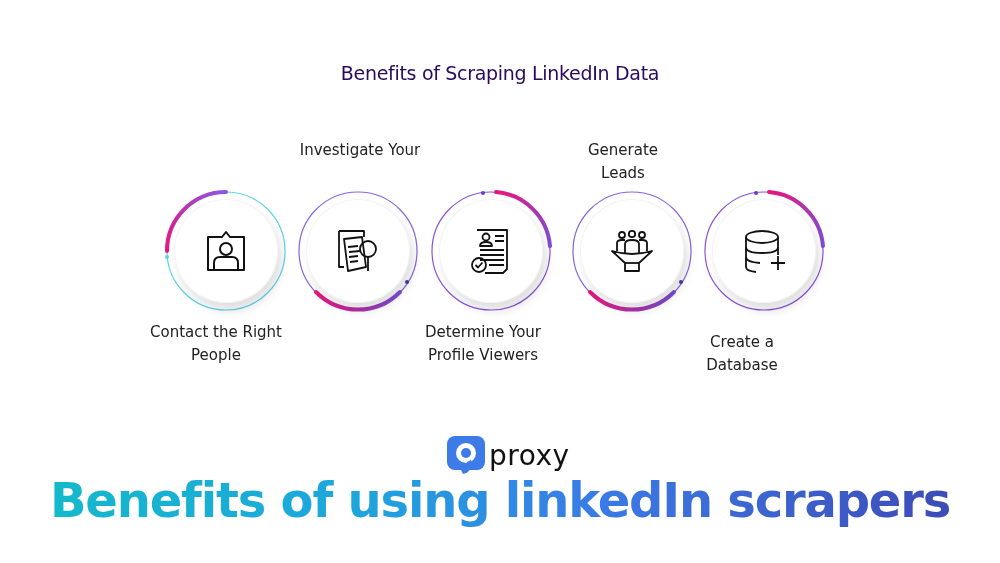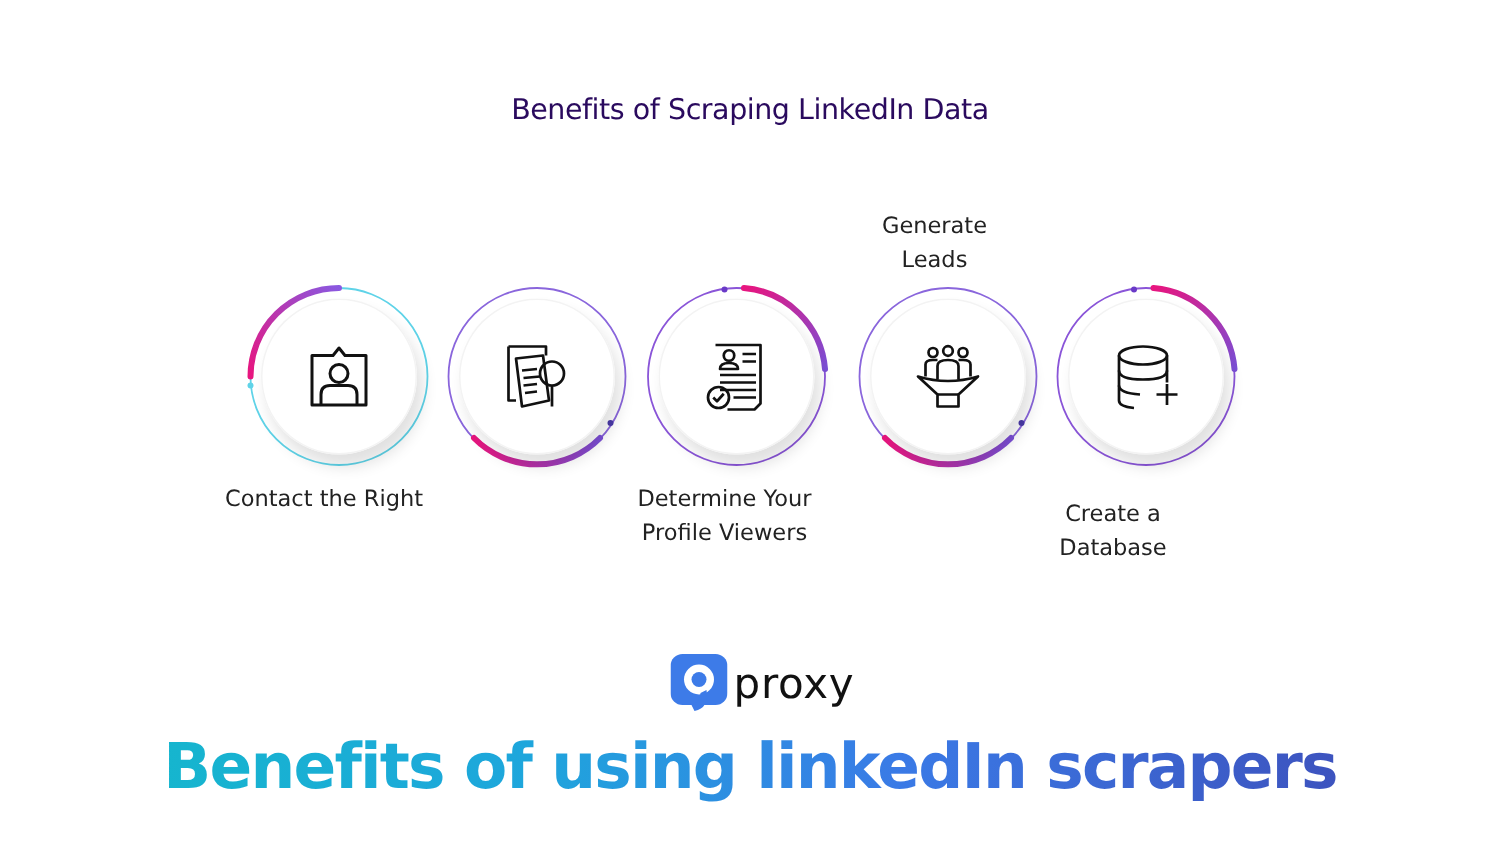--- a/index.html
+++ b/index.html
@@ -6,21 +6,21 @@
   body { width:1000px; height:563px; background:#ffffff; position:relative; overflow:hidden; font-family:"DejaVu Sans", sans-serif; }
   .title { position:absolute; top:62px; left:0; width:1000px; text-align:center; font-size:19px; font-weight:normal; color:#2a0a5e; letter-spacing:-0.3px; }
   .node { position:absolute; width:130px; height:130px; }
   .node svg.ring { position:absolute; left:0; top:0; }
   .disc { position:absolute; left:13px; top:13px; width:104px; height:104px; border-radius:50%; background:#fff;
           box-shadow: 4px 8px 10px rgba(0,0,0,0.12), inset 0 0 0 1px #f3f3f3; }
   .icon { position:absolute; left:41px; top:41px; width:48px; height:48px; }
   .label { position:absolute; width:200px; text-align:center; font-size:15px; line-height:23px; color:#222; }
   .brand { position:absolute; left:447px; top:436px; height:38px; display:flex; align-items:center; }
   .brand-text { font-size:28px; color:#111; margin-left:4px; font-family:"DejaVu Sans", sans-serif; letter-spacing:0.5px; }
-  .headline { position:absolute; top:486px; left:0; width:1000px; text-align:center; font-size:42px; font-weight:bold; letter-spacing:-1.2px;
+  .headline { position:absolute; top:472px; left:0; width:1000px; text-align:center; font-size:48px; font-weight:bold; letter-spacing:-1.2px;
               background: linear-gradient(90deg, #12bcc8 0%, #1ea6dc 35%, #3a7ae6 60%, #3e45b0 100%);
               -webkit-background-clip:text; background-clip:text; color:transparent; }
 </style>
 </head>
 <body>
 
 <div class="title">Benefits of Scraping LinkedIn Data</div>
 
 <div class="node" style="left:161px; top:186px;">
   <svg class="ring" width="130" height="130" viewBox="0 0 130 130">
@@ -38,20 +38,21 @@
   <svg class="icon" viewBox="0 0 48 48">
     <g fill="none" stroke="#111" stroke-width="2" stroke-linejoin="round">
       <path d="M6 10 H20 L24 5 L28 10 H42 V43 H6 Z"></path>
       <circle cx="24" cy="22" r="6"></circle>
       <path d="M12 43 V36 Q12 30 18 30 H30 Q36 30 36 36 V43"></path>
     </g>
   </svg>
 </div>
 <div class="label" style="left:116px; top:321px;">
   <div>Contact the Right</div>
+  <div>People</div>
 </div>
 
 <div class="node" style="left:293px; top:186px;">
   <svg class="ring" width="130" height="130" viewBox="0 0 130 130">
     <defs>
       <linearGradient id="g2" x1="0" y1="0" x2="1" y2="0">
           <stop offset="0" stop-color="#e8157e"></stop>
           <stop offset="1" stop-color="#7b4fd6"></stop>
         </linearGradient>
     </defs>
@@ -64,20 +65,21 @@
     <g fill="none" stroke="#111" stroke-width="1.8" stroke-linejoin="round">
       <path d="M5 4 H30 V10 M5 4 V40 H10"></path>
       <path d="M10 12 L28 10 L32 40 L14 44 Z"></path>
       <path d="M14 20 L24 19 M15 25 L26 24 M15 30 L24 29 M16 35 L24 34"></path>
       <circle cx="34" cy="22" r="8"></circle>
       <path d="M34 30 V44"></path>
     </g>
   </svg>
 </div>
 <div class="label" style="left:260px; top:139px;">
+  <div>Investigate Your</div>
 </div>
 
 <div class="node" style="left:426px; top:186px;">
   <svg class="ring" width="130" height="130" viewBox="0 0 130 130">
     <defs>
       <linearGradient id="g3" x1="0" y1="0" x2="1" y2="1">
           <stop offset="0" stop-color="#e8157e"></stop>
           <stop offset="1" stop-color="#7b4fd6"></stop>
         </linearGradient>
     </defs>

